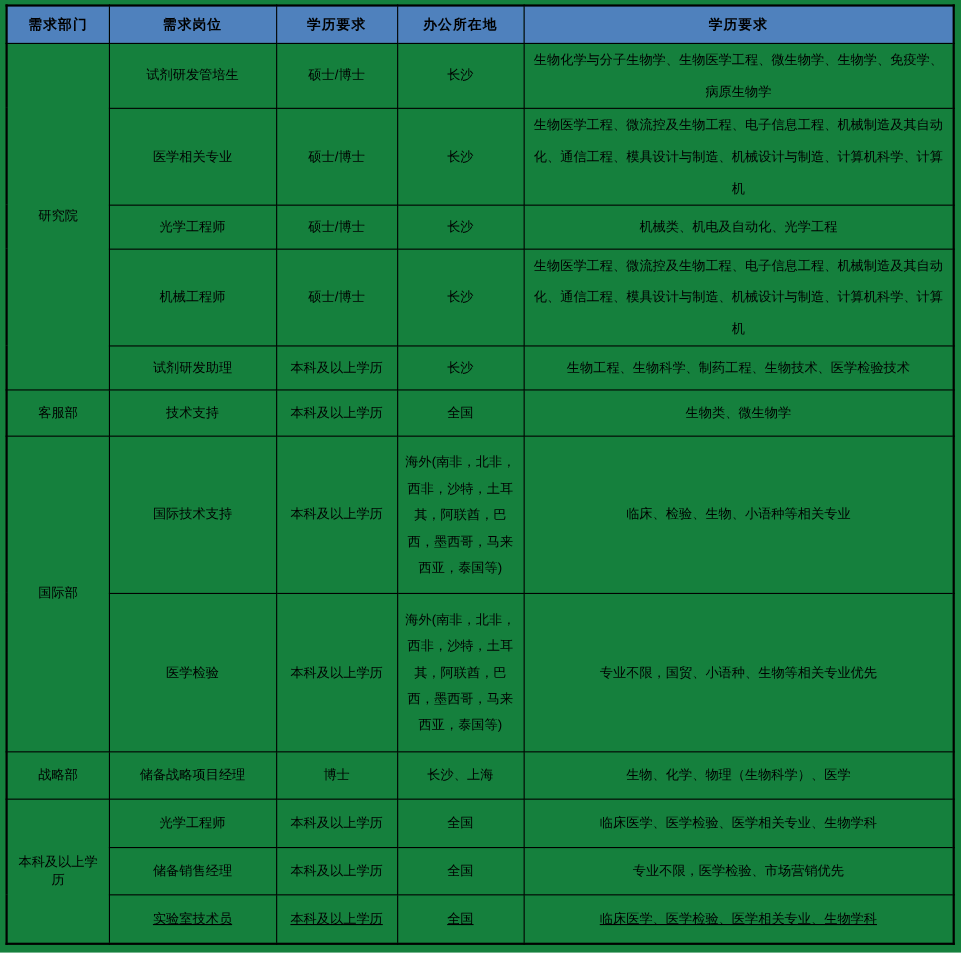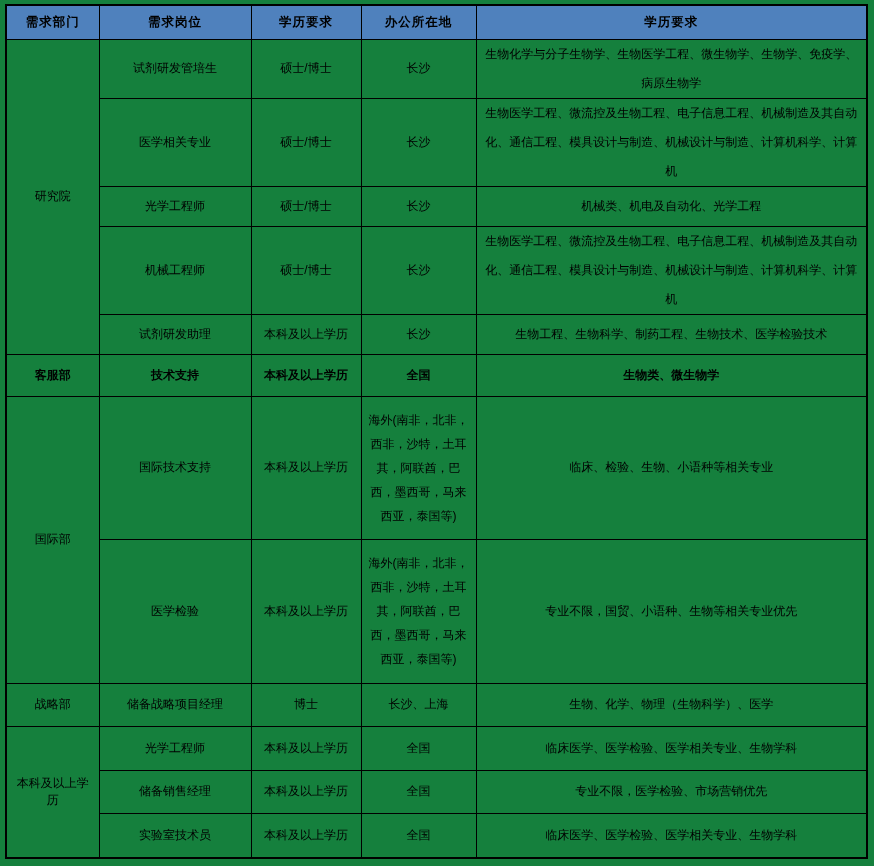--- a/index.html
+++ b/index.html
@@ -50,26 +50,26 @@
   }
   td.loc {
     line-height: 24px;
     padding: 0 8px;
   }
   
   tr.h59  { height: 59px; }
   tr.h86  { height: 86px; }
   tr.h40  { height: 40px; }
   tr.h87  { height: 87px; }
-  tr.h42  { height: 42px; font-weight: bold; }
+  tr.h42  { height: 42px; }
   tr.h143 { height: 143px; }
   tr.h144 { height: 144px; }
   tr.h43  { height: 43px; }
   tr.h44  { height: 44px; }
-  tr.h45  { height: 45px; }
+  tr.h45  { height: 45px; text-decoration: underline; }
 </style>
 </head>
 <body>
 
 <div class="page">
   <table class="recruit">
     <colgroup>
       <col style="width:93px">
       <col style="width:152px">
       <col style="width:110px">

